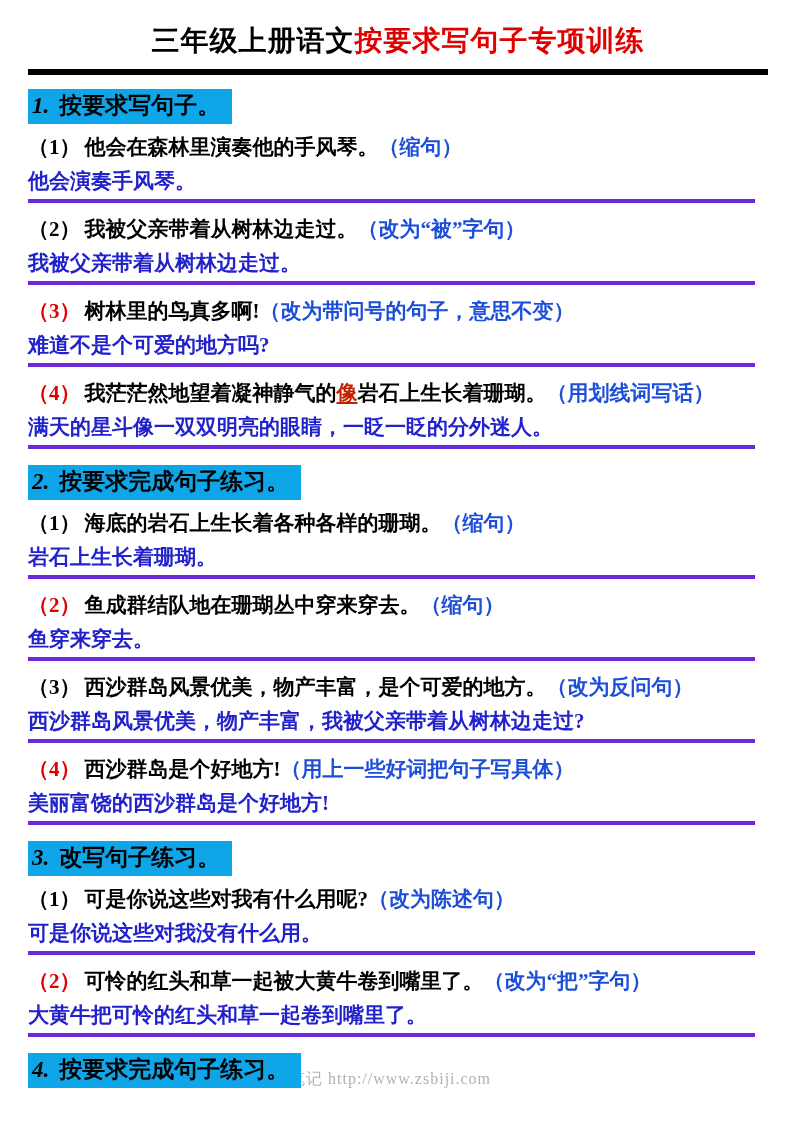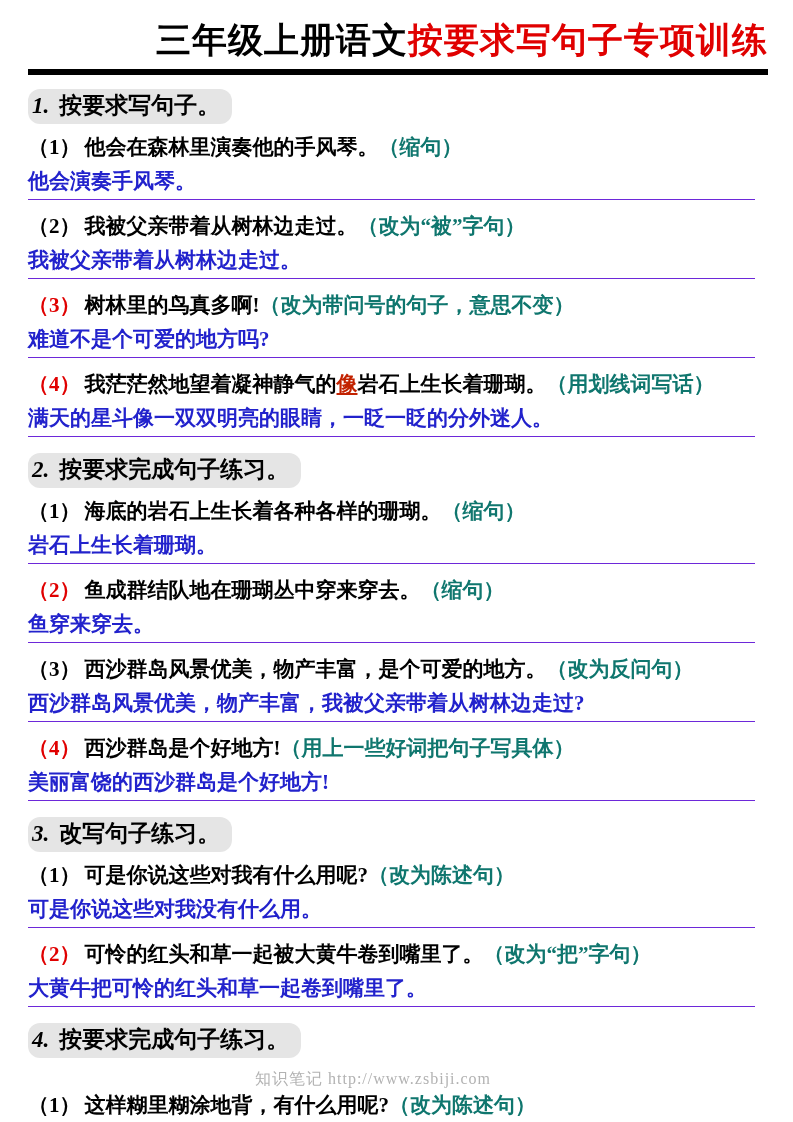--- a/index.html
+++ b/index.html
@@ -11,63 +11,62 @@
     overflow:hidden;
     font-family:"Liberation Serif","DejaVu Serif",serif;
     font-weight:bold;
     color:#000;
   }
   .content {
     position:absolute;
     left:28px; right:25px; top:16px;
   }
   .doc-title {
-    text-align:right;
-    font-size:35px;
+    text-align:center;
+    font-size:28px;
     line-height:50px;
     letter-spacing:1px;
     white-space:nowrap;
   }
   .doc-title .t-red { color:#e00000; }
   .title-rule {
     height:6px;
     background:#000;
     margin:3px 0 6px 0;
   }
   .section-heading {
     display:inline-block;
-    background:#e5e5e5;
+    background:#0ea5e9;
     font-size:23px;
     line-height:30px;
     padding:2px 12px 3px 4px;
     margin:8px 0 5px 0;
-    border-radius:12px;
   }
   .section-heading .sec-num {
     font-style:italic;
     margin-right:10px;
   }
   .q-line {
     font-size:21px;
     line-height:36px;
   }
   .qnum { margin-right:4px; }
   .qnum.red { color:#e00000; }
-  .instr { color:#0f766e; }
+  .instr { color:#1d4ed8; }
   .instr.gap { margin-left:0; }
   .marked-word {
     color:#c22200;
     text-decoration:underline;
     text-decoration-color:#c22200;
   }
   .a-line {
     font-size:21px;
     line-height:29px;
     color:#2222cc;
-    border-bottom:1px solid #6d28d9;
+    border-bottom:4px solid #6d28d9;
     margin:2px 13px 8px 0;
     padding-bottom:3px;
   }
   .watermark {
     position:absolute;
     left:255px; top:1069px;
     font-size:16px;
     font-weight:normal;
     color:#b2b2b2;
     letter-spacing:1px;

